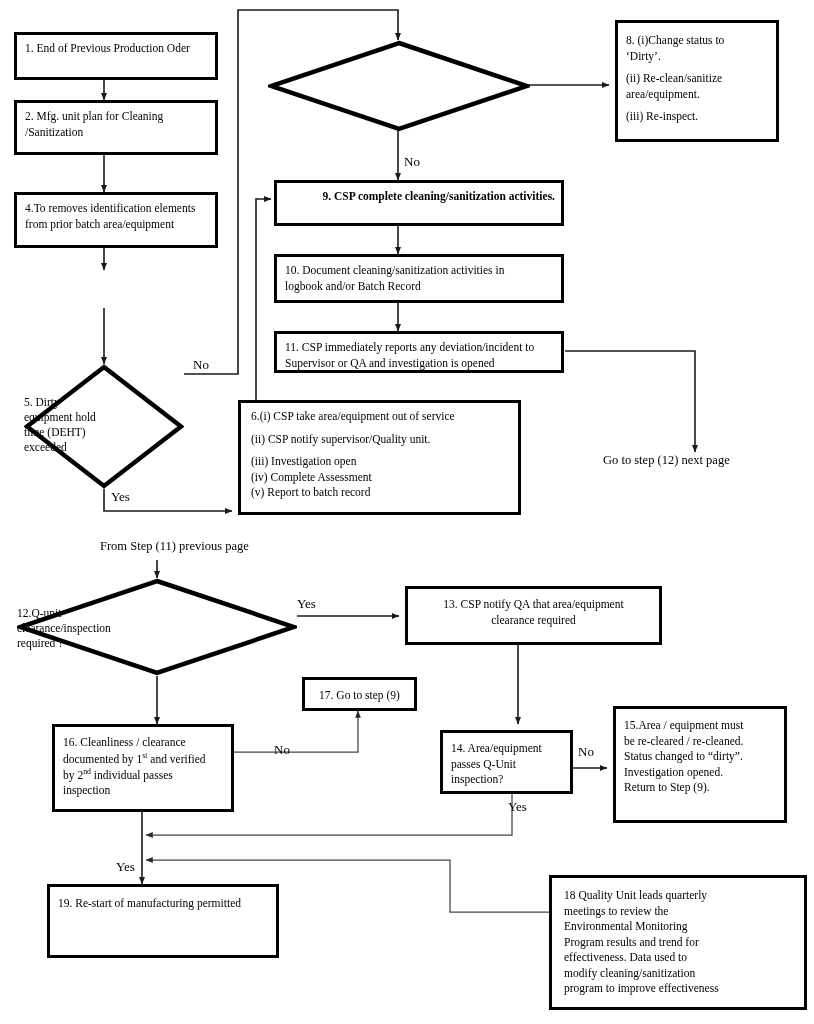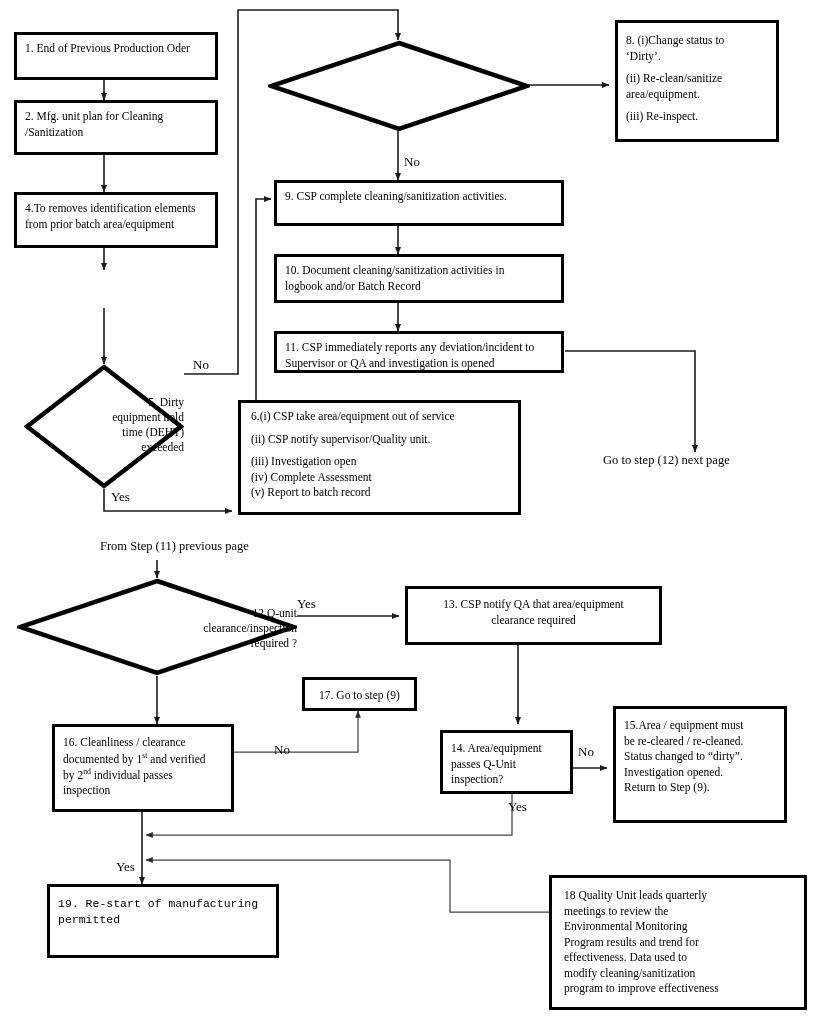--- a/index.html
+++ b/index.html
@@ -8,21 +8,21 @@
 
   .node{position:absolute;box-sizing:border-box;background:#fff;}
   .box{border:3px solid #000;}
   .box .txt{position:absolute;left:8px;right:6px;top:6px;font-size:11.5px;line-height:1.35;}
   .box.center .txt{text-align:center;left:6px;right:6px;}
   .box .txt p{margin:0 0 7px 0;}
   .box .txt p.tight{margin:0;}
 
   .dia{position:absolute;}
   .dia svg{position:absolute;left:0;top:0;}
-  .dia .dtxt{position:absolute;left:0;right:0;text-align:right;font-size:11.5px;line-height:1.3;}
+  .dia .dtxt{position:absolute;left:0;right:0;text-align:left;font-size:11.5px;line-height:1.3;}
 
   .lbl{position:absolute;font-size:13px;line-height:1;white-space:nowrap;}
   .note{position:absolute;font-size:12.5px;line-height:1;white-space:nowrap;text-align:right;}
 
   svg#wires{position:absolute;left:0;top:0;width:814px;height:1024px;pointer-events:none;}
   sup{font-size:0.68em;vertical-align:super;}
 </style>
 </head>
 <body>
 
@@ -142,21 +142,21 @@
     <div class="txt" style="top:10px;">
       <p style="margin:0;">8. (i)Change status to</p>
       <p>‘Dirty’.</p>
       <p style="margin:0;">(ii) Re-clean/sanitize</p>
       <p>area/equipment.</p>
       <p class="tight">(iii) Re-inspect.</p>
     </div>
   </div>
 
   <div class="node box" style="left:274px;top:180px;width:290px;height:46px;">
-    <div class="txt" style="text-align:left;">
+    <div class="txt" style="text-align:right;font-weight:bold;">
         <p class="tight">9. CSP complete cleaning/sanitization activities.</p>
       </div>
   </div>
 
   <div class="node box" style="left:274px;top:254px;width:290px;height:49px;">
     <div class="txt">
       <p class="tight">10. Document cleaning/sanitization activities in</p>
       <p class="tight">logbook and/or Batch Record</p>
     </div>
   </div>
@@ -225,21 +225,21 @@
       <p class="tight">meetings to review the</p>
       <p class="tight">Environmental Monitoring</p>
       <p class="tight">Program results and trend for</p>
       <p class="tight">effectiveness. Data used to</p>
       <p class="tight">modify cleaning/sanitization</p>
       <p class="tight">program to improve effectiveness</p>
     </div>
   </div>
 
   <div class="node box" style="left:47px;top:884px;width:232px;height:74px;">
-    <div class="txt" style="top:9px;font-family:Liberation Mono, monospace;">
+    <div class="txt" style="top:9px;">
         <p class="tight">19. Re-start of manufacturing permitted</p>
       </div>
   </div>
 
   <div class="lbl" style="left:193px;top:358px;">No</div>
   <div class="lbl" style="left:111px;top:490px;">Yes</div>
   <div class="lbl" style="left:404px;top:155px;">No</div>
   <div class="lbl" style="left:297px;top:597px;">Yes</div>
   <div class="lbl" style="left:274px;top:743px;">No</div>
   <div class="lbl" style="left:578px;top:745px;">No</div>

